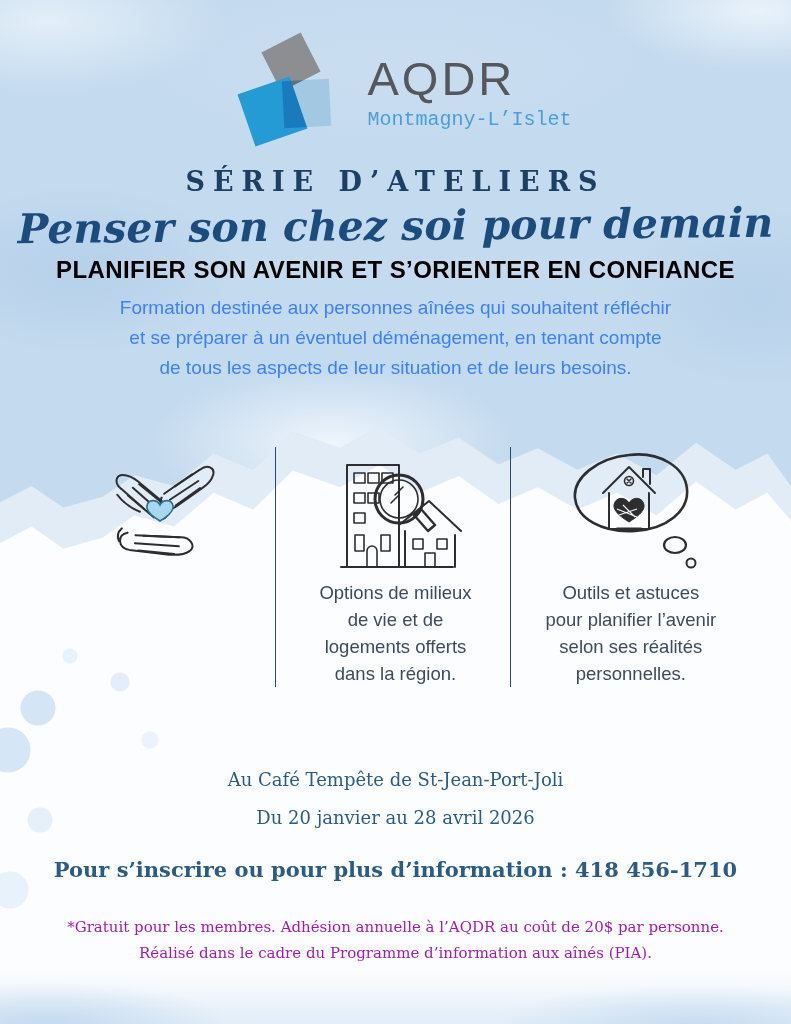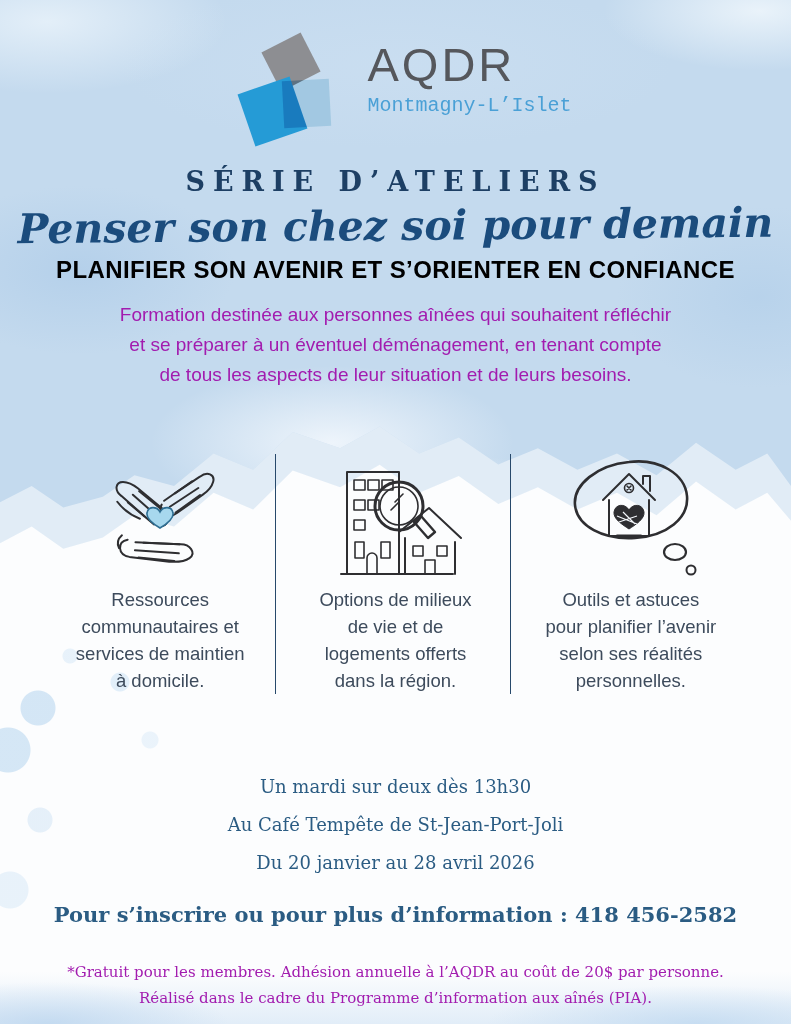--- a/index.html
+++ b/index.html
@@ -42,21 +42,21 @@
   .bottom-wash {
     position:absolute; bottom:0; left:0; width:791px; height:70px;
     background:
       radial-gradient(ellipse 260px 60px at 6% 100%, rgba(190,215,239,.85), rgba(190,215,239,0) 70%),
       radial-gradient(ellipse 300px 55px at 88% 100%, rgba(192,217,240,.8), rgba(192,217,240,0) 70%),
       linear-gradient(to top, rgba(204,224,243,.55), rgba(204,224,243,0) 75%);
   }
   
   .content { position:relative; z-index:2; text-align:center; }
   
-  .brand { margin-top:40px; display:flex; justify-content:center; align-items:flex-start; gap:20px; height:104px;padding-left:24px; }
+  .brand { margin-top:40px; display:flex; justify-content:center; align-items:center; gap:20px; height:104px;padding-left:24px; }
   .logo-squares { position:relative; width:104px; height:104px; }
   .sq { position:absolute; }
   .sq-gray  { width:44px; height:44px; left:26px; top:0;  background:#8d8e92; transform:rotate(-27deg); }
   .sq-blue  { width:55px; height:55px; left:2px;  top:44px; background:#259bd6; transform:rotate(-19deg); }
   .sq-light { width:47px; height:47px; left:40px; top:40px; background:#9dc6e0; transform:rotate(-3deg); mix-blend-mode:multiply; opacity:.9; }
   .logo-text { text-align:left; }
   .logo-acronym { font-size:47px; line-height:50px; letter-spacing:3px; color:#55575c; font-weight:400; }
   .logo-region  { font-size:20px; margin-top:4px; color:#4aa0d6;font-family:Liberation Mono, monospace; }
   
   .kicker {
@@ -65,22 +65,22 @@
   }
   .script-title {
     margin-top:4px; font-family:"DejaVu Serif", cursive, serif;
     font-style:italic; font-weight:700; font-size:41px; line-height:50px;
     color:#1b4c7d; transform:rotate(-.5deg);
   }
   .subtitle {
     margin-top:5px; font-size:24px; font-weight:600; letter-spacing:.4px; color:#000000;
   }
   .intro {
-    margin:16px auto 0; max-width:680px; font-size:19px; line-height:30px;
-    color:#a21caf; font-weight:500;
+    margin:9px auto 0; max-width:680px; font-size:19px; line-height:30px;
+    color:#3b82f6; font-weight:500;
   }
   
   .topics { margin:64px auto 0; width:700px; display:flex; align-items:stretch; }
   .topic { flex:1 1 0; padding:0 8px; }
   .topic + .topic { border-left:1.6px solid #27496b;padding-left:13px; }
   .topic-icon { height:128px; display:flex; align-items:flex-start; justify-content:center; }
   .topic-text { margin-top:4px; font-size:18.5px; line-height:27px; color:#3d4b5c; font-weight:500; }
   
   .schedule {
     margin-top:74px; font-family:"DejaVu Serif", serif; font-size:18px;
@@ -151,26 +151,20 @@
 
               <g transform="rotate(4 75 96)">
                 <path d="M42 88 q-8 2 -7 9 q1 7 10 8 l40 2 q14 0 20 -5 q5 -4 1 -9 q-4 -5 -12 -4 l-36 1"></path>
                 <path d="M50 90 l44 -1 M50 98 l44 0 M54 105 l36 1"></path>
                 <path d="M36 84 q-6 6 -2 13"></path>
               </g>
             </g>
 
             <path d="M75 58 c-3 -6 -12 -6 -13 1 c-1 6 8 12 13 15 c5 -3 14 -9 13 -15 c-1 -7 -10 -7 -13 -1 z" fill="#a7d8ee" stroke="#2e6e93" stroke-width="1.6"></path>
           </svg>
-        </div>
-        <div class="topic-text">
-          <div>Ressources</div>
-          <div>communautaires et</div>
-          <div>services de maintien</div>
-          <div>à domicile.</div>
         </div>
       </div>
 
       <div class="topic">
         <div class="topic-icon">
           <svg width="140" height="128" viewBox="0 0 140 128">
             <g class="stroke">
 
               <path d="M22 18 h52 v102 h-52 z"></path>
               <path d="M16 120 h112"></path>
@@ -235,26 +229,25 @@
           <div>Outils et astuces</div>
           <div>pour planifier l’avenir</div>
           <div>selon ses réalités</div>
           <div>personnelles.</div>
         </div>
       </div>
 
     </div>
 
     <div class="schedule">
-      <div>Un mardi sur deux dès 13h30</div>
       <div>Au Café Tempête de St-Jean-Port-Joli</div>
       <div>Du 20 janvier au 28 avril 2026</div>
     </div>
 
-    <div class="contact">Pour s’inscrire ou pour plus d’information : 418 456-2582</div>
+    <div class="contact">Pour s’inscrire ou pour plus d’information : 418 456-1710</div>
 
     <div class="footnote">
       <div>*Gratuit pour les membres. Adhésion annuelle à l’AQDR au coût de 20$ par personne.</div>
       <div>Réalisé dans le cadre du Programme d’information aux aînés (PIA).</div>
     </div>
 
   </div>
 </div>
 
 </body></html>

